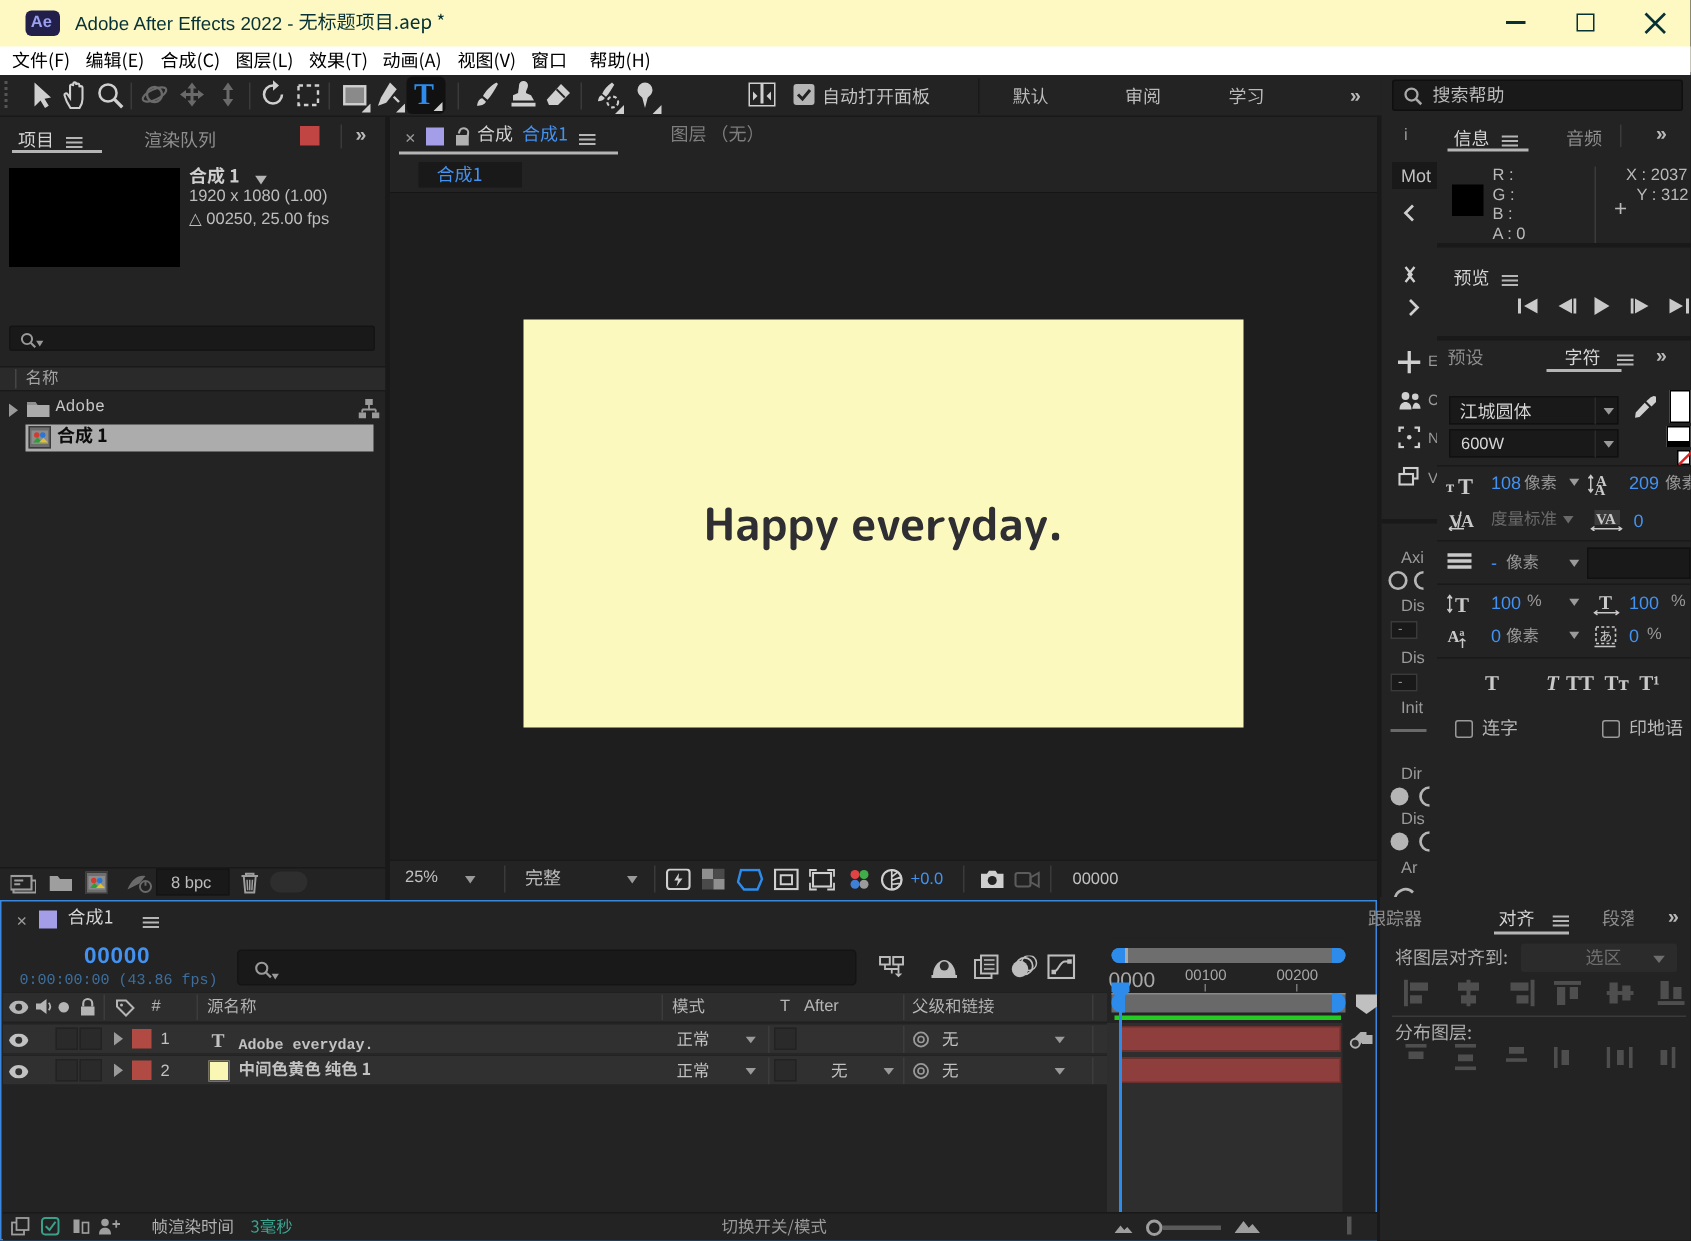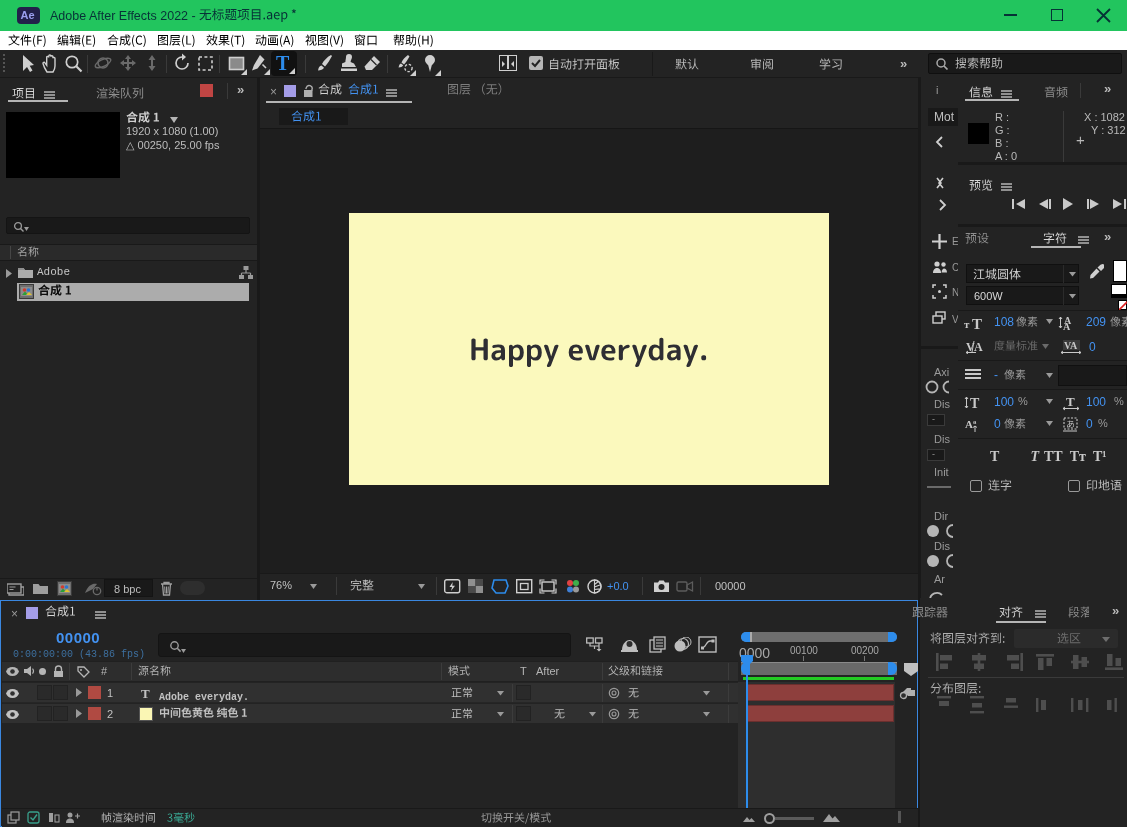--- a/index.html
+++ b/index.html
@@ -1,21 +1,21 @@
 <!DOCTYPE html>
 <html><head><meta charset="utf-8"><style>
 *{margin:0;padding:0;box-sizing:border-box}
 html,body{width:1127px;height:827px;overflow:hidden;background:#191919;
  font-family:"Liberation Sans",sans-serif;}
 .abs{position:absolute}
 svg{display:block}
 .lat{font-family:"Liberation Sans",sans-serif;color:#c9c9c9}
 .mono{font-family:"Liberation Mono",monospace}
 </style></head><body>
-<div class="abs" style="left:0;top:0;width:1127px;height:48px;background:#22c55e">
+<div class="abs" style="left:0;top:0;width:1127px;height:48px;background:#fef9c3">
 <div class="abs" style="left:17px;top:7px;width:23px;height:17px;background:#22204a;border-radius:4px">
       <div class="abs" style="left:3.5px;top:1.5px;font-size:11px;font-weight:bold;color:#9b9ff0">Ae</div>
     </div>
 <div class="abs" style="left:50px;top:8px;display:flex;align-items:center;gap:3px">
       <span class="lat" style="font-size:12.5px;color:#073237;font-weight:400">Adobe After Effects 2022 - </span>
       <svg width="98" height="15" viewBox="0 -11.2 98 15">
         <path fill="#073237" d="M1.4 -9.8V-8.9H5.7C5.6 -8 5.6 -7 5.4 -6.1H0.7V-5.1H5.3C4.7 -2.9 3.5 -0.9 0.5 0.2C0.7 0.4 1 0.8 1.1 1C4.4 -0.3 5.7 -2.6 6.2 -5.1H6.5V-0.8C6.5 0.4 6.8 0.7 8.2 0.7C8.4 0.7 10.2 0.7 10.5 0.7C11.8 0.7 12.1 0.2 12.2 -1.8C11.9 -1.9 11.5 -2.1 11.3 -2.2C11.2 -0.5 11.1 -0.2 10.5 -0.2C10.1 -0.2 8.6 -0.2 8.3 -0.2C7.6 -0.2 7.5 -0.3 7.5 -0.8V-5.1H12.1V-6.1H6.4C6.5 -7 6.6 -8 6.6 -8.9H11.4V-9.8Z M18.6 -9.7V-8.8H24.2V-9.7ZM22.6 -4.1C23.2 -2.9 23.8 -1.2 24 -0.2L24.9 -0.5C24.6 -1.5 24 -3.1 23.4 -4.4ZM18.9 -4.3C18.6 -3 18 -1.6 17.3 -0.7C17.5 -0.6 17.9 -0.4 18.1 -0.2C18.8 -1.2 19.4 -2.7 19.8 -4.2ZM18.1 -6.7V-5.8H20.8V-0.2C20.8 -0.1 20.7 -0 20.5 0C20.4 0 19.8 0 19.1 -0C19.2 0.3 19.4 0.7 19.4 1C20.3 1 20.9 0.9 21.3 0.8C21.6 0.6 21.7 0.3 21.7 -0.2V-5.8H24.8V-6.7ZM15.3 -10.7V-8H13.3V-7.1H15.1C14.6 -5.5 13.8 -3.7 13 -2.7C13.2 -2.5 13.4 -2.1 13.5 -1.8C14.2 -2.7 14.8 -4 15.3 -5.4V1H16.2V-5.6C16.6 -5 17.2 -4.2 17.4 -3.8L17.9 -4.6C17.7 -4.9 16.6 -6.3 16.2 -6.7V-7.1H17.9V-8H16.2V-10.7Z M27.6 -7.8H30.2V-6.8H27.6ZM27.6 -9.4H30.2V-8.5H27.6ZM26.8 -10.1V-6.1H31.1V-10.1ZM34.2 -6.7C34.1 -3.4 33.9 -1.8 31.2 -1C31.4 -0.8 31.6 -0.5 31.7 -0.3C34.6 -1.3 34.9 -3.1 35 -6.7ZM34.7 -2.4C35.5 -1.8 36.4 -1 36.9 -0.4L37.5 -1C37 -1.5 36 -2.3 35.2 -2.9ZM27 -3.8C26.9 -2 26.7 -0.5 25.8 0.5C26 0.6 26.4 0.9 26.5 1C27 0.4 27.3 -0.4 27.5 -1.2C28.6 0.4 30.5 0.7 33.2 0.7H37.3C37.3 0.5 37.5 0.1 37.6 -0.1C36.9 -0.1 33.8 -0.1 33.2 -0.1C31.7 -0.1 30.4 -0.1 29.4 -0.5V-2.4H31.5V-3.1H29.4V-4.5H31.8V-5.2H26V-4.5H28.6V-1C28.2 -1.3 27.9 -1.7 27.7 -2.2C27.7 -2.7 27.8 -3.2 27.8 -3.8ZM32.3 -8.1V-2.7H33.1V-7.4H36.1V-2.8H36.9V-8.1H34.5C34.7 -8.4 34.8 -8.9 35 -9.3H37.5V-10.1H31.7V-9.3H34C33.9 -8.9 33.8 -8.4 33.7 -8.1Z M45.9 -6.3V-3.7C45.9 -2.3 45.6 -0.7 42.2 0.2C42.4 0.4 42.6 0.8 42.7 1C46.3 -0.2 46.9 -2 46.9 -3.7V-6.3ZM46.9 -1.2C47.8 -0.5 49.1 0.4 49.7 1L50.3 0.3C49.7 -0.3 48.4 -1.1 47.4 -1.8ZM38.5 -2.3 38.7 -1.3C39.9 -1.7 41.4 -2.3 42.9 -2.8L42.8 -3.6L41.2 -3.1V-8.3H42.7V-9.2H38.7V-8.3H40.3V-2.9ZM43.4 -7.9V-1.9H44.3V-7.1H48.5V-2H49.4V-7.9H46.4C46.6 -8.3 46.8 -8.8 47 -9.2H50.3V-10.1H42.9V-9.2H45.9C45.8 -8.8 45.6 -8.3 45.4 -7.9Z M53.8 -6H60.4V-3.9H53.8ZM53.8 -6.9V-8.9H60.4V-6.9ZM53.8 -3H60.4V-0.9H53.8ZM52.8 -9.9V0.9H53.8V0.1H60.4V0.9H61.4V-9.9Z M65.3 0.2C65.7 0.2 66.1 -0.2 66.1 -0.7C66.1 -1.2 65.7 -1.6 65.3 -1.6C64.8 -1.6 64.4 -1.2 64.4 -0.7C64.4 -0.2 64.8 0.2 65.3 0.2Z M69.8 0.2C70.6 0.2 71.4 -0.3 72.1 -0.8H72.1L72.2 0H73.2V-4.2C73.2 -6 72.5 -7.1 70.8 -7.1C69.7 -7.1 68.7 -6.6 68.1 -6.2L68.5 -5.4C69.1 -5.7 69.8 -6.1 70.6 -6.1C71.7 -6.1 72 -5.3 72 -4.4C69.1 -4 67.8 -3.3 67.8 -1.8C67.8 -0.5 68.6 0.2 69.8 0.2ZM70.1 -0.8C69.4 -0.8 68.9 -1.1 68.9 -1.9C68.9 -2.8 69.7 -3.3 72 -3.6V-1.7C71.3 -1.1 70.8 -0.8 70.1 -0.8Z M78.1 0.2C79.1 0.2 79.8 -0.1 80.4 -0.5L80 -1.3C79.5 -1 78.9 -0.8 78.3 -0.8C77 -0.8 76.1 -1.7 76 -3.2H80.6C80.7 -3.4 80.7 -3.6 80.7 -3.8C80.7 -5.8 79.7 -7.1 77.9 -7.1C76.4 -7.1 74.8 -5.7 74.8 -3.4C74.8 -1.2 76.3 0.2 78.1 0.2ZM76 -4C76.1 -5.4 77 -6.1 78 -6.1C79 -6.1 79.7 -5.4 79.7 -4Z M82.4 2.9H83.6V0.6L83.5 -0.6C84.1 -0.1 84.8 0.2 85.4 0.2C87 0.2 88.4 -1.2 88.4 -3.6C88.4 -5.7 87.5 -7.1 85.7 -7.1C84.9 -7.1 84.1 -6.6 83.5 -6.1H83.5L83.3 -6.9H82.4ZM85.2 -0.8C84.8 -0.8 84.2 -1 83.6 -1.5V-5.2C84.2 -5.8 84.8 -6.1 85.4 -6.1C86.7 -6.1 87.2 -5.1 87.2 -3.5C87.2 -1.8 86.4 -0.8 85.2 -0.8Z M93.9 -6 94.9 -7.2 95.9 -6 96.5 -6.4 95.6 -7.7 97 -8.3 96.8 -8.9 95.4 -8.6 95.2 -10.1H94.6L94.4 -8.6L93 -8.9L92.8 -8.3L94.1 -7.7L93.3 -6.4Z"></path>
       </svg>
     </div>
 <div class="abs" style="left:1004px;top:14px;width:13px;height:2px;background:#063236"></div>
@@ -365,21 +365,21 @@
         </svg>
       </div>
     </div>
 <div class="abs" style="left:0;top:50px;width:658px;height:1px;background:#161616"></div>
 <div class="abs" style="left:0;top:51px;width:658px;height:444px;background:#1e1e1e"></div>
 <div class="abs" style="left:89px;top:135px;width:480px;height:272px;background:#fbf9bd"></div>
 <svg class="abs" style="left:209px;top:255px" width="240" height="44" viewBox="0 -27.3 240 44">
       <path fill="#2e2e33" d="M4 0Q3.4 0 2.9 -0.5Q2.4 -1 2.4 -1.7V-20.2Q2.4 -20.9 2.9 -21.4Q3.4 -21.9 4 -21.9H4.9Q5.5 -21.9 6.1 -21.4Q6.6 -20.9 6.6 -20.2V-13.4Q6.6 -13.1 6.8 -13.1H14.3Q14.5 -13.1 14.5 -13.4V-20.2Q14.5 -20.9 15.1 -21.4Q15.6 -21.9 16.3 -21.9H17.1Q17.8 -21.9 18.3 -21.4Q18.8 -20.9 18.8 -20.2V-1.7Q18.8 -1 18.3 -0.5Q17.8 0 17.1 0H16.3Q15.6 0 15.1 -0.5Q14.5 -1 14.5 -1.7V-9.7Q14.5 -9.9 14.3 -9.9H6.8Q6.6 -9.9 6.6 -9.7V-1.7Q6.6 -1 6.1 -0.5Q5.5 0 4.9 0Z M30.5 -7.5Q26.2 -7.5 26.2 -4.9Q26.2 -3.9 26.8 -3.3Q27.4 -2.7 28.2 -2.7Q29.9 -2.7 31 -3.8Q32 -4.8 32 -6.7V-7.2Q32 -7.5 31.8 -7.5ZM27.1 0.3Q25.1 0.3 23.8 -1Q22.4 -2.4 22.4 -4.5Q22.4 -7.1 24.4 -8.6Q26.4 -10 30.5 -10H31.8Q32 -10 32 -10.3V-10.5Q32 -11.9 31.4 -12.4Q30.7 -13 29 -13Q27.3 -13 24.8 -12.4Q24.2 -12.2 23.8 -12.6Q23.3 -12.9 23.3 -13.5Q23.3 -14.2 23.8 -14.7Q24.2 -15.3 24.8 -15.4Q27.1 -15.9 29.1 -15.9Q33 -15.9 34.5 -14.5Q36 -13.1 36 -9.7V-1.7Q36 -1 35.5 -0.5Q35 0 34.3 0H34Q33.3 0 32.8 -0.5Q32.3 -1 32.2 -1.7V-2.1Q32.2 -2.2 32.2 -2.2Q32.2 -2.2 32.2 -2.1Q30.3 0.3 27.1 0.3Z M44 -9.8V-5.8Q44 -4.6 45 -3.6Q46 -2.7 47.4 -2.7Q49 -2.7 49.9 -4Q50.9 -5.3 50.9 -7.8Q50.9 -12.9 47.4 -12.9Q46 -12.9 45 -12Q44 -11 44 -9.8ZM41.7 6.6Q41 6.6 40.5 6.1Q40 5.6 40 4.9V-13.9Q40 -14.6 40.5 -15.1Q41 -15.6 41.7 -15.6H42.1Q42.8 -15.6 43.3 -15.1Q43.8 -14.6 43.9 -13.9V-13.7Q43.9 -13.7 43.9 -13.7Q43.9 -13.7 43.9 -13.7Q45 -14.9 46.1 -15.4Q47.2 -15.9 48.6 -15.9Q51.4 -15.9 53.1 -13.8Q54.8 -11.7 54.8 -7.8Q54.8 -4 53.1 -1.9Q51.3 0.3 48.6 0.3Q46 0.3 44.1 -1.6Q44.1 -1.6 44 -1.6Q44 -1.6 44 -1.6V4.9Q44 5.6 43.5 6.1Q43 6.6 42.3 6.6Z M62 -9.8V-5.8Q62 -4.6 63 -3.6Q64.1 -2.7 65.5 -2.7Q67 -2.7 68 -4Q68.9 -5.3 68.9 -7.8Q68.9 -12.9 65.5 -12.9Q64.1 -12.9 63 -12Q62 -11 62 -9.8ZM59.8 6.6Q59.1 6.6 58.6 6.1Q58 5.6 58 4.9V-13.9Q58 -14.6 58.6 -15.1Q59.1 -15.6 59.8 -15.6H60.1Q60.8 -15.6 61.3 -15.1Q61.9 -14.6 61.9 -13.9V-13.7Q61.9 -13.7 61.9 -13.7Q61.9 -13.7 62 -13.7Q63.1 -14.9 64.1 -15.4Q65.2 -15.9 66.7 -15.9Q69.5 -15.9 71.2 -13.8Q72.8 -11.7 72.8 -7.8Q72.8 -4 71.1 -1.9Q69.3 0.3 66.7 0.3Q64 0.3 62.1 -1.6Q62.1 -1.6 62.1 -1.6Q62 -1.6 62 -1.6V4.9Q62 5.6 61.5 6.1Q61 6.6 60.4 6.6Z M80.1 -0.2 75.1 -14Q74.9 -14.6 75.3 -15.1Q75.6 -15.6 76.2 -15.6H77.1Q77.9 -15.6 78.5 -15.1Q79.1 -14.7 79.3 -13.9L82.1 -4.1Q82.1 -4.1 82.1 -4.1Q82.2 -4.1 82.2 -4.1L85.4 -14Q85.6 -14.7 86.2 -15.1Q86.9 -15.6 87.6 -15.6H88.3Q89 -15.6 89.3 -15.1Q89.7 -14.6 89.4 -14L82.1 5Q81.8 5.7 81.2 6.2Q80.6 6.6 79.8 6.6H79.1Q78.5 6.6 78.1 6.1Q77.8 5.6 78 5L80.1 0.2Q80.2 0.1 80.2 0Q80.2 -0.1 80.1 -0.2Z M107.2 -13.1Q105.6 -13.1 104.8 -12.3Q104 -11.4 103.8 -9.5Q103.8 -9.3 104 -9.3H109.9Q110.1 -9.3 110.1 -9.5Q110 -13.1 107.2 -13.1ZM107.9 0.3Q104 0.3 101.9 -1.8Q99.7 -3.8 99.7 -7.8Q99.7 -11.8 101.6 -13.8Q103.5 -15.9 107.1 -15.9Q113.8 -15.9 113.9 -8.3Q114 -7.6 113.4 -7.1Q112.9 -6.7 112.2 -6.7H104Q103.7 -6.7 103.8 -6.4Q104 -4.4 105.1 -3.5Q106.2 -2.5 108.4 -2.5Q109.7 -2.5 111.4 -3Q111.9 -3.1 112.4 -2.8Q112.9 -2.5 112.9 -1.9Q112.9 -1.2 112.5 -0.7Q112 -0.2 111.4 -0.1Q109.7 0.3 107.9 0.3Z M120.2 -1.6 116.2 -14Q116 -14.6 116.4 -15.1Q116.8 -15.6 117.4 -15.6H118.3Q119.1 -15.6 119.7 -15.1Q120.3 -14.7 120.4 -13.9L123.4 -2.3Q123.4 -2.3 123.5 -2.3Q123.5 -2.3 123.5 -2.3L126.5 -13.9Q126.7 -14.7 127.3 -15.1Q127.9 -15.6 128.6 -15.6H129.4Q130 -15.6 130.4 -15.1Q130.8 -14.6 130.6 -14L126.6 -1.6Q126.4 -0.9 125.8 -0.4Q125.2 0 124.4 0H122.5Q121.7 0 121.1 -0.4Q120.5 -0.9 120.2 -1.6Z M139.7 -13.1Q138.2 -13.1 137.4 -12.3Q136.6 -11.4 136.3 -9.5Q136.3 -9.3 136.6 -9.3H142.5Q142.7 -9.3 142.7 -9.5Q142.6 -13.1 139.7 -13.1ZM140.5 0.3Q136.6 0.3 134.4 -1.8Q132.3 -3.8 132.3 -7.8Q132.3 -11.8 134.2 -13.8Q136.1 -15.9 139.7 -15.9Q146.3 -15.9 146.5 -8.3Q146.5 -7.6 146 -7.1Q145.5 -6.7 144.7 -6.7H136.6Q136.3 -6.7 136.3 -6.4Q136.6 -4.4 137.7 -3.5Q138.8 -2.5 141 -2.5Q142.3 -2.5 144 -3Q144.5 -3.1 145 -2.8Q145.4 -2.5 145.4 -1.9Q145.4 -1.2 145 -0.7Q144.6 -0.2 144 -0.1Q142.3 0.3 140.5 0.3Z M151.5 0Q150.8 0 150.3 -0.5Q149.8 -1 149.8 -1.7V-13.9Q149.8 -14.6 150.3 -15.1Q150.8 -15.6 151.5 -15.6H152.1Q152.8 -15.6 153.3 -15.1Q153.8 -14.6 153.8 -13.9V-12.6Q153.8 -12.6 153.8 -12.6Q153.9 -12.6 153.9 -12.6Q154.7 -13.8 156.1 -14.6Q157.6 -15.4 159.2 -15.5Q159.9 -15.6 160.3 -15.1Q160.8 -14.7 160.8 -14Q160.8 -13.4 160.3 -13Q159.9 -12.5 159.2 -12.4Q153.9 -12 153.9 -7V-1.7Q153.9 -1 153.4 -0.5Q152.9 0 152.2 0Z M168.3 -0.2 163.3 -14Q163.2 -14.6 163.5 -15.1Q163.8 -15.6 164.5 -15.6H165.4Q166.1 -15.6 166.7 -15.1Q167.4 -14.7 167.5 -13.9L170.3 -4.1Q170.3 -4.1 170.4 -4.1Q170.4 -4.1 170.4 -4.1L173.6 -14Q173.8 -14.7 174.5 -15.1Q175.1 -15.6 175.9 -15.6H176.6Q177.2 -15.6 177.6 -15.1Q177.9 -14.6 177.7 -14L170.3 5Q170.1 5.7 169.4 6.2Q168.8 6.6 168 6.6H167.3Q166.7 6.6 166.4 6.1Q166 5.6 166.3 5L168.3 0.2Q168.4 0.1 168.4 0Q168.4 -0.1 168.3 -0.2Z M187 -12.9Q183.6 -12.9 183.6 -7.8Q183.6 -5.2 184.5 -4Q185.4 -2.7 187 -2.7Q188.4 -2.7 189.4 -3.6Q190.5 -4.6 190.5 -5.8V-9.8Q190.5 -11 189.4 -12Q188.4 -12.9 187 -12.9ZM185.8 0.3Q183.1 0.3 181.4 -1.9Q179.6 -4 179.6 -7.8Q179.6 -11.7 181.3 -13.8Q183 -15.9 185.8 -15.9Q188.4 -15.9 190.3 -14Q190.3 -14 190.4 -14Q190.4 -14 190.4 -14V-20.8Q190.4 -21.5 190.9 -22Q191.4 -22.5 192.1 -22.5H192.7Q193.4 -22.5 193.9 -22Q194.4 -21.5 194.4 -20.8V-1.7Q194.4 -1 193.9 -0.5Q193.4 0 192.7 0H192.4Q191.7 0 191.2 -0.5Q190.7 -1 190.6 -1.7L190.6 -1.9Q190.6 -1.9 190.6 -1.9Q190.6 -1.9 190.5 -1.9Q188.5 0.3 185.8 0.3Z M206.1 -7.5Q201.8 -7.5 201.8 -4.9Q201.8 -3.9 202.3 -3.3Q202.9 -2.7 203.8 -2.7Q205.5 -2.7 206.5 -3.8Q207.6 -4.8 207.6 -6.7V-7.2Q207.6 -7.5 207.3 -7.5ZM202.7 0.3Q200.6 0.3 199.3 -1Q198 -2.4 198 -4.5Q198 -7.1 200 -8.6Q202 -10 206.1 -10H207.3Q207.6 -10 207.6 -10.3V-10.5Q207.6 -11.9 206.9 -12.4Q206.2 -13 204.6 -13Q202.8 -13 200.3 -12.4Q199.8 -12.2 199.3 -12.6Q198.9 -12.9 198.9 -13.5Q198.9 -14.2 199.3 -14.7Q199.7 -15.3 200.4 -15.4Q202.6 -15.9 204.7 -15.9Q208.5 -15.9 210 -14.5Q211.6 -13.1 211.6 -9.7V-1.7Q211.6 -1 211.1 -0.5Q210.6 0 209.9 0H209.5Q208.8 0 208.3 -0.5Q207.8 -1 207.8 -1.7V-2.1Q207.8 -2.2 207.7 -2.2Q207.7 -2.2 207.7 -2.1Q205.9 0.3 202.7 0.3Z M219.6 -0.2 214.6 -14Q214.4 -14.6 214.7 -15.1Q215.1 -15.6 215.7 -15.6H216.6Q217.3 -15.6 218 -15.1Q218.6 -14.7 218.8 -13.9L221.6 -4.1Q221.6 -4.1 221.6 -4.1Q221.6 -4.1 221.6 -4.1L224.8 -14Q225.1 -14.7 225.7 -15.1Q226.3 -15.6 227.1 -15.6H227.8Q228.4 -15.6 228.8 -15.1Q229.1 -14.6 228.9 -14L221.6 5Q221.3 5.7 220.7 6.2Q220 6.6 219.3 6.6H218.5Q217.9 6.6 217.6 6.1Q217.3 5.6 217.5 5L219.6 0.2Q219.6 0.1 219.6 0Q219.6 -0.1 219.6 -0.2Z M234.1 0Q233.4 0 232.9 -0.5Q232.3 -1 232.3 -1.7V-3.4Q232.3 -4.1 232.9 -4.6Q233.4 -5.1 234.1 -5.1H235.4Q236.1 -5.1 236.6 -4.6Q237.1 -4.1 237.1 -3.4V-1.7Q237.1 -1 236.6 -0.5Q236.1 0 235.4 0Z"></path>
     </svg>
 <div class="abs" style="left:0;top:495px;width:658px;height:27px;background:#232323;border-top:1px solid #191919"></div>
-<div class="abs lat" style="left:10px;top:501px;font-size:11px;color:#c0c0c0">76%</div>
+<div class="abs lat" style="left:10px;top:501px;font-size:11px;color:#c0c0c0">25%</div>
 <svg class="abs" style="left:50px;top:506px" width="8" height="6">
       <path d="M0 0 L7 0 L3.5 5 Z" fill="#9a9a9a"></path>
     </svg>
 <div class="abs" style="left:76px;top:499px;width:1px;height:18px;background:#3a3a3a"></div>
 <div style="position:absolute;left:90px;top:501px;">
       <svg width="24" height="14" viewBox="0 -10.6 24 14">
         <path fill="#c0c0c0" d="M2.7 -6.6V-5.7H9.3V-6.6ZM0.7 -4.3V-3.5H3.9C3.8 -1.3 3.3 -0.3 0.5 0.2C0.7 0.4 0.9 0.7 1 1C4 0.3 4.6 -1 4.8 -3.5H6.9V-0.5C6.9 0.5 7.2 0.8 8.3 0.8C8.6 0.8 9.9 0.8 10.2 0.8C11.1 0.8 11.4 0.3 11.5 -1.3C11.2 -1.4 10.9 -1.5 10.7 -1.7C10.6 -0.3 10.5 -0.1 10.1 -0.1C9.8 -0.1 8.7 -0.1 8.4 -0.1C7.9 -0.1 7.8 -0.1 7.8 -0.5V-3.5H11.3V-4.3ZM5.1 -9.9C5.3 -9.6 5.5 -9.1 5.7 -8.7H1V-6H1.9V-7.8H10.1V-6H11V-8.7H6.7C6.6 -9.1 6.2 -9.7 6 -10.2Z M14.5 -2.1V-0.1H12.6V0.6H23.5V-0.1H18.4V-1.1H21.9V-1.8H18.4V-2.8H22.7V-3.5H13.4V-2.8H17.5V-0.1H15.4V-2.1ZM13 -8V-5.9H14.8C14.2 -5.3 13.3 -4.7 12.5 -4.3C12.6 -4.2 12.9 -3.9 13 -3.8C13.7 -4.1 14.5 -4.7 15.1 -5.3V-3.9H15.9V-5.4C16.4 -5.1 17.1 -4.7 17.5 -4.4L17.9 -4.9C17.5 -5.2 16.8 -5.6 16.2 -5.9L15.9 -5.5V-5.9H17.8V-8H15.9V-8.6H18.2V-9.3H15.9V-10.1H15.1V-9.3H12.7V-8.6H15.1V-8ZM13.8 -7.4H15.1V-6.5H13.8ZM15.9 -7.4H17.1V-6.5H15.9ZM19.7 -8H21.8C21.6 -7.3 21.3 -6.7 20.8 -6.2C20.3 -6.7 19.9 -7.4 19.7 -8ZM19.7 -10.1C19.3 -8.9 18.7 -7.7 17.9 -7C18.1 -6.9 18.4 -6.6 18.6 -6.4C18.8 -6.6 19 -6.9 19.3 -7.3C19.5 -6.7 19.8 -6.1 20.3 -5.6C19.7 -5.1 18.9 -4.7 18 -4.4C18.1 -4.2 18.4 -3.9 18.5 -3.7C19.4 -4.1 20.2 -4.5 20.8 -5.1C21.4 -4.5 22.2 -4 23 -3.7C23.1 -3.9 23.4 -4.2 23.5 -4.4C22.7 -4.7 22 -5.1 21.4 -5.6C21.9 -6.3 22.4 -7 22.6 -8H23.4V-8.7H20.1C20.2 -9.1 20.4 -9.5 20.5 -9.9Z"></path>
       </svg>
     </div>
 <svg class="abs" style="left:158px;top:506px" width="8" height="6">
@@ -515,21 +515,21 @@
         </svg>
       </div>
 <div class="abs" style="left:122px;top:5px;width:1px;height:15px;background:#3a3a3a"></div>
 <div class="abs" style="left:146px;top:3px;font-size:13px;font-weight:bold;color:#b9b9b9">»</div>
 <div class="abs" style="left:10px;top:45px;width:21px;height:21px;background:#000"></div>
 <div class="abs lat" style="left:37px;top:33px;font-size:11px;color:#b9b9b9">R :</div>
 <div class="abs lat" style="left:37px;top:46px;font-size:11px;color:#b9b9b9">G :</div>
 <div class="abs lat" style="left:37px;top:59px;font-size:11px;color:#b9b9b9">B :</div>
 <div class="abs lat" style="left:37px;top:72px;font-size:11px;color:#b9b9b9">A :  0</div>
 <div class="abs" style="left:105px;top:33px;width:1px;height:51px;background:#3a3a3a"></div>
-<div class="abs lat" style="left:126px;top:33px;font-size:11px;color:#b9b9b9">X : 1082</div>
+<div class="abs lat" style="left:126px;top:33px;font-size:11px;color:#b9b9b9">X : 2037</div>
 <div class="abs lat" style="left:133px;top:46px;font-size:11px;color:#b9b9b9">Y :  312</div>
 <div class="abs lat" style="left:118px;top:53px;font-size:15px;color:#b9b9b9">+</div>
 </div>
 <div class="abs" style="left:0;top:87px;width:169px;height:59px;background:#232323">
 <div style="position:absolute;left:11px;top:14px;">
         <svg width="24" height="14" viewBox="0 -10.6 24 14">
           <path fill="#d6d6d6" d="M8 -5.9V-3.5C8 -2.3 7.8 -0.7 4.9 0.3C5.1 0.4 5.4 0.7 5.5 0.9C8.5 -0.2 8.9 -2 8.9 -3.5V-5.9ZM8.7 -1.1C9.5 -0.5 10.4 0.4 10.9 0.9L11.5 0.3C11 -0.2 10 -1 9.3 -1.6ZM1.1 -7.3C1.8 -6.8 2.7 -6.1 3.4 -5.6H0.5V-4.8H2.4V-0.1C2.4 0 2.4 0.1 2.2 0.1C2 0.1 1.5 0.1 0.9 0.1C1 0.3 1.1 0.7 1.2 0.9C2 0.9 2.5 0.9 2.9 0.8C3.2 0.6 3.3 0.4 3.3 -0.1V-4.8H4.6C4.4 -4.2 4.1 -3.5 3.9 -3.1L4.6 -2.9C4.9 -3.5 5.3 -4.6 5.6 -5.5L5 -5.7L4.9 -5.6H4.1L4.3 -6C4.1 -6.2 3.7 -6.5 3.2 -6.7C3.9 -7.4 4.7 -8.3 5.2 -9.2L4.7 -9.6L4.5 -9.5H0.7V-8.7H3.9C3.6 -8.2 3.1 -7.6 2.6 -7.2L1.5 -7.9ZM6 -7.5V-1.8H6.8V-6.7H10.2V-1.8H11V-7.5H8.7L9.1 -8.7H11.5V-9.6H5.6V-8.7H8.1C8 -8.3 7.9 -7.9 7.8 -7.5Z M19.7 -7.5C20.3 -6.9 21 -6.1 21.3 -5.6L22.1 -6C21.8 -6.5 21.1 -7.3 20.5 -7.8ZM13.4 -9.4V-6H14.3V-9.4ZM15.9 -10V-5.6H16.8V-10ZM18.3 -2.2V-0.3C18.3 0.6 18.6 0.8 19.8 0.8C20.1 0.8 21.7 0.8 21.9 0.8C22.9 0.8 23.1 0.5 23.2 -0.9C23 -1 22.6 -1.1 22.5 -1.2C22.4 -0.1 22.3 0 21.8 0C21.5 0 20.2 0 19.9 0C19.3 0 19.2 -0 19.2 -0.3V-2.2ZM17.5 -3.9V-3C17.5 -2 17.2 -0.7 12.8 0.3C13 0.4 13.2 0.8 13.4 1C17.9 -0.1 18.4 -1.7 18.4 -3V-3.9ZM14.4 -5.3V-1.5H15.2V-4.5H20.9V-1.5H21.8V-5.3ZM19 -10.1C18.7 -8.7 18.1 -7.4 17.4 -6.5C17.6 -6.4 18 -6.2 18.2 -6C18.6 -6.6 19 -7.3 19.3 -8.1H23.2V-8.9H19.6C19.7 -9.2 19.8 -9.6 19.9 -9.9Z"></path>
         </svg>
       </div>
 <svg class="abs" style="left:43px;top:18px" width="12" height="9">

